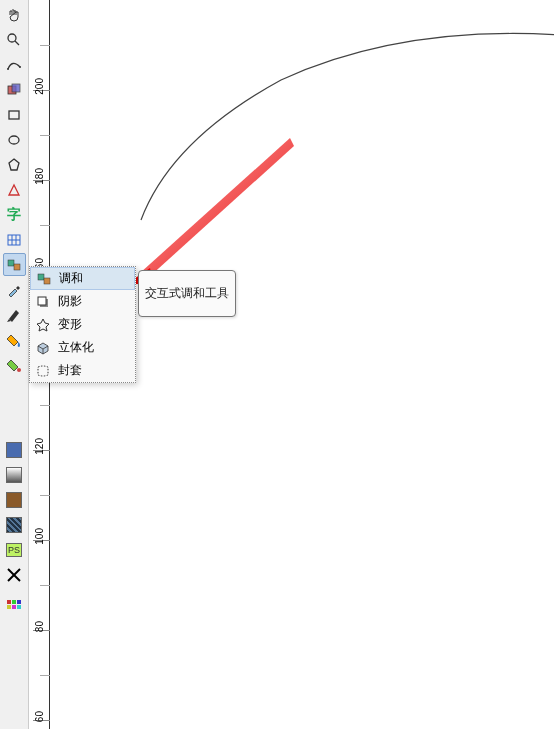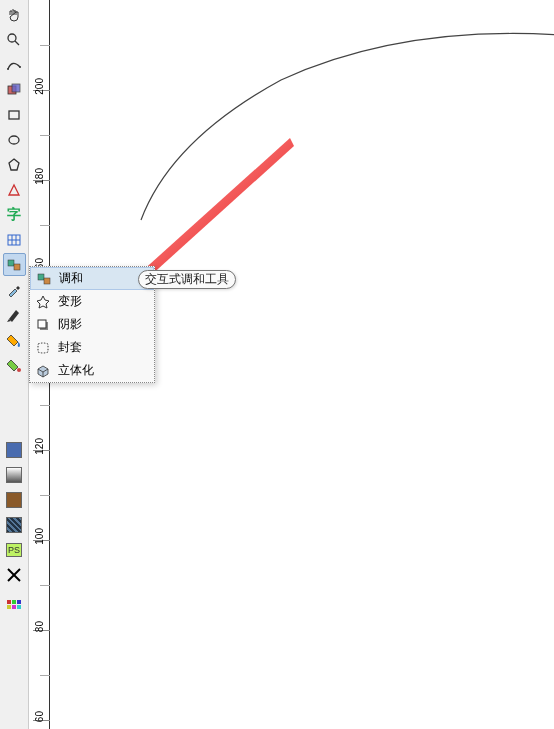--- a/index.html
+++ b/index.html
@@ -79,21 +79,21 @@
   }
   .curve {
     position: absolute;
     left: 0;
     top: 0;
   }
   .flyout-menu {
     position: absolute;
     left: 29px;
     top: 266px;
-    width: 126px;
+    width: 107px;
     background: #f8f8f8;
     border: 1px dotted #888;
     box-shadow: 2px 2px 6px rgba(0,0,0,0.2);
     z-index: 10;
   }
   .flyout-menu .menu-item {
     display: flex;
     align-items: center;
     height: 23px;
     padding: 0 4px;
@@ -111,24 +111,24 @@
     justify-content: center;
     margin-right: 6px;
   }
   .flyout-menu .mi-label {
     color: #000;
   }
   .tooltip {
     position: absolute;
     left: 138px;
     top: 270px;
-    padding: 0 6px;
+    padding: 14px 6px;
     background: #fafafa;
     border: 1px solid #777;
-    border-radius: 12px;
+    border-radius: 4px;
     font-size: 12px;
     color: #222;
     z-index: 11;
     box-shadow: 1px 1px 3px rgba(0,0,0,0.15);
   }
   .arrow {
     position: absolute;
     left: 120px;
     top: 128px;
     z-index: 5;
@@ -317,46 +317,46 @@
       <svg width="16" height="16">
           <rect x="2" y="3" width="6" height="6" fill="#4a8" stroke="#333" stroke-width="0.5"></rect>
           <rect x="8" y="7" width="6" height="6" fill="#c84" stroke="#333" stroke-width="0.5"></rect>
         </svg>
     </span>
     <span class="mi-label">调和</span>
   </div>
   <div class="menu-item">
     <span class="mi-icon">
       <svg width="16" height="16">
-          <path d="M8 2 L10 6 L14 7 L11 10 L12 14 L8 12 L4 14 L5 10 L2 7 L6 6 Z" fill="none" stroke="#333" stroke-width="1"></path>
-        </svg>
-    </span>
-    <span class="mi-label">变形</span>
-  </div>
-  <div class="menu-item">
-    <span class="mi-icon">
-      <svg width="16" height="16">
           <rect x="5" y="5" width="8" height="8" fill="#888"></rect>
           <rect x="3" y="3" width="8" height="8" fill="#fff" stroke="#333" stroke-width="1"></rect>
         </svg>
     </span>
     <span class="mi-label">阴影</span>
   </div>
   <div class="menu-item">
     <span class="mi-icon">
       <svg width="16" height="16">
-          <path d="M3 4 Q8 2 13 4 L13 12 Q8 14 3 12 Z" fill="none" stroke="#333" stroke-width="1" stroke-dasharray="1.5 1.5"></path>
-        </svg>
-    </span>
-    <span class="mi-label">封套</span>
+          <path d="M8 2 L10 6 L14 7 L11 10 L12 14 L8 12 L4 14 L5 10 L2 7 L6 6 Z" fill="none" stroke="#333" stroke-width="1"></path>
+        </svg>
+    </span>
+    <span class="mi-label">变形</span>
   </div>
   <div class="menu-item">
     <span class="mi-icon">
       <svg width="16" height="16">
           <path d="M3 6 L8 3 L13 6 L13 11 L8 14 L3 11 Z" fill="#bcd" stroke="#333" stroke-width="0.8"></path>
           <path d="M3 6 L8 9 L13 6 M8 9 L8 14" fill="none" stroke="#333" stroke-width="0.8"></path>
         </svg>
     </span>
     <span class="mi-label">立体化</span>
   </div>
+  <div class="menu-item">
+    <span class="mi-icon">
+      <svg width="16" height="16">
+          <path d="M3 4 Q8 2 13 4 L13 12 Q8 14 3 12 Z" fill="none" stroke="#333" stroke-width="1" stroke-dasharray="1.5 1.5"></path>
+        </svg>
+    </span>
+    <span class="mi-label">封套</span>
+  </div>
 </div>
 
 <div class="tooltip">交互式调和工具</div>
 
 </body></html>

